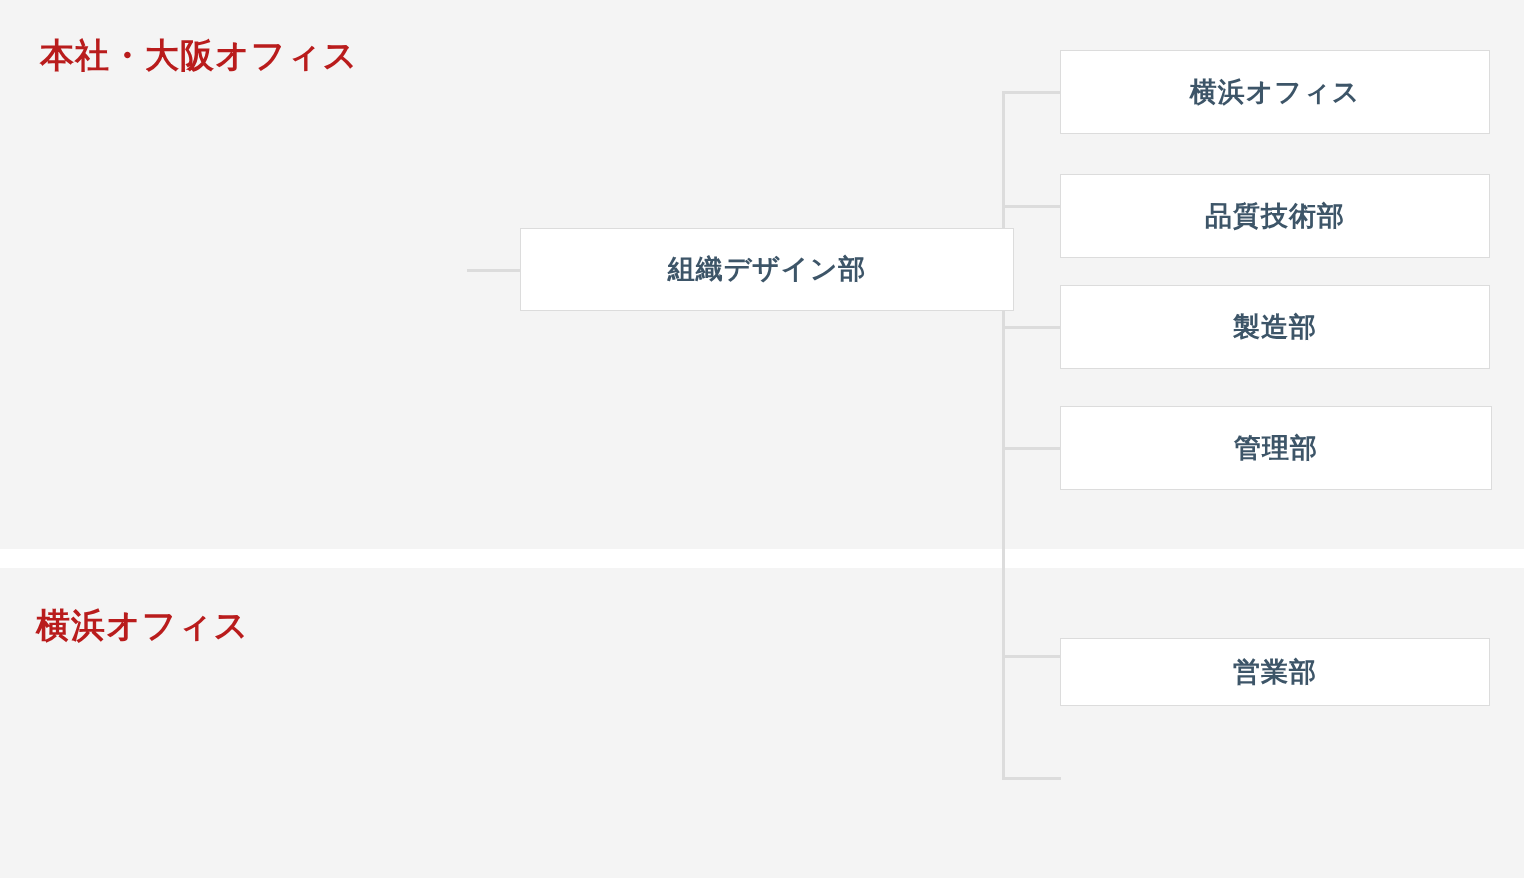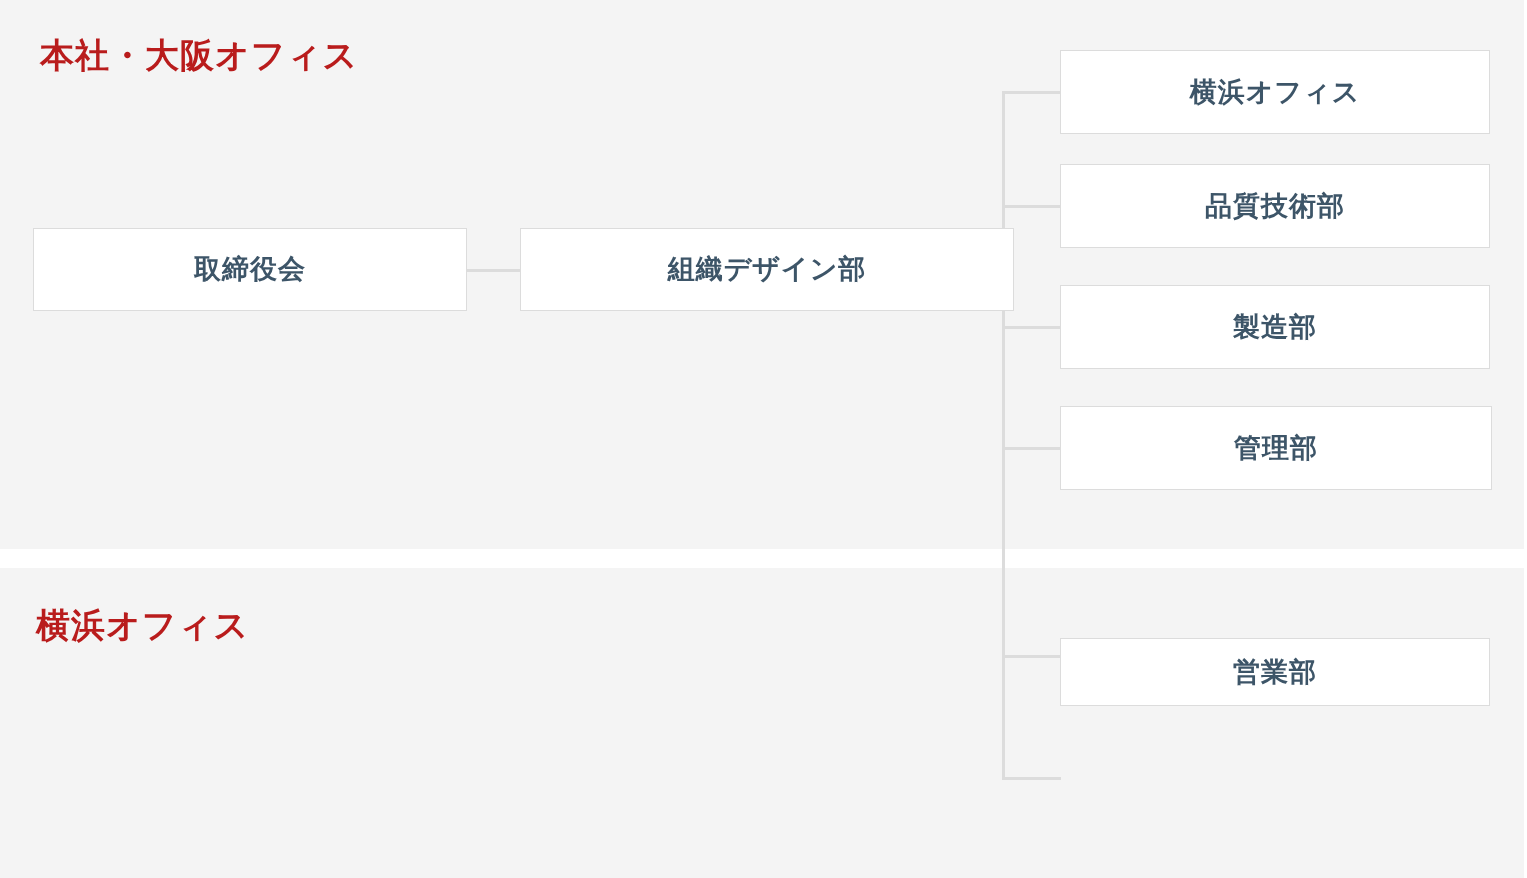--- a/index.html
+++ b/index.html
@@ -65,21 +65,21 @@
     line-height: 1;
     text-align: center;
   }
 
   
   .node.n-board   { left: 33px;  top: 228px; width: 434px; height: 83px; }
   .node.n-orgdes  { left: 520px; top: 228px; width: 494px; height: 83px; }
 
   
   .node.n-r0 { left: 1060px; top: 50px;  width: 430px; height: 84px; }
-  .node.n-r1 { left: 1060px; top: 164px; width: 430px; height: 84px; }
+  .node.n-r1 { left: 1060px; top: 174px; width: 430px; height: 84px; }
   .node.n-r2 { left: 1060px; top: 285px; width: 430px; height: 84px; justify-content: center; }
   .node.n-r3 { left: 1060px; top: 406px; width: 432px; height: 84px; }
   
   .node.n-r4 { left: 1060px; top: 614px; width: 430px; height: 68px; margin-top: 24px; }
   .node.n-r5 { left: 1060px; top: 735px; width: 430px; height: 84px; }
 
   
   .conn {
     position: absolute;
     background: #dcdcdc;
@@ -115,23 +115,20 @@
   <div class="conn h c-board-org"></div>
   <div class="conn h c-org-trunk"></div>
   <div class="conn v c-trunk"></div>
   <div class="conn h c-s0"></div>
   <div class="conn h c-s1"></div>
   <div class="conn h c-s2"></div>
   <div class="conn h c-s3"></div>
   <div class="conn h c-s4"></div>
   <div class="conn h c-s5"></div>
 
-  <div class="node n-board">
-    <span class="node-label">取締役会</span>
-  </div>
   <div class="node n-orgdes">
     <span class="node-label">組織デザイン部</span>
   </div>
 
   <div class="node n-r0">
     <span class="node-label">横浜オフィス</span>
   </div>
   <div class="node n-r1">
     <span class="node-label">品質技術部</span>
   </div>

